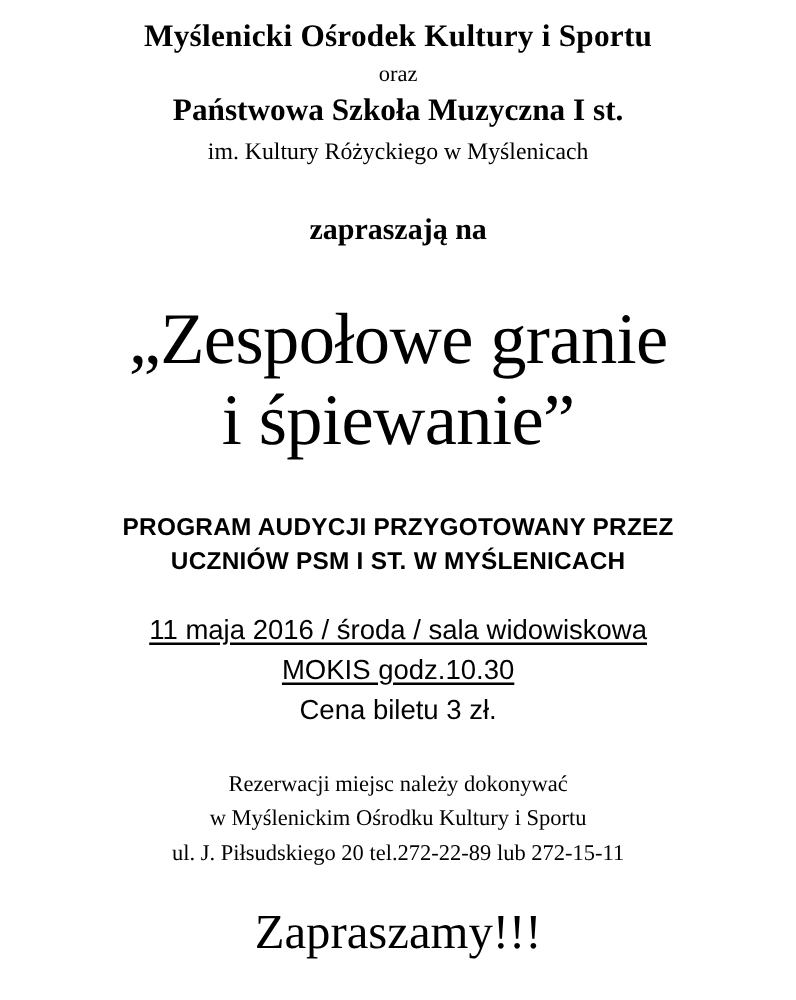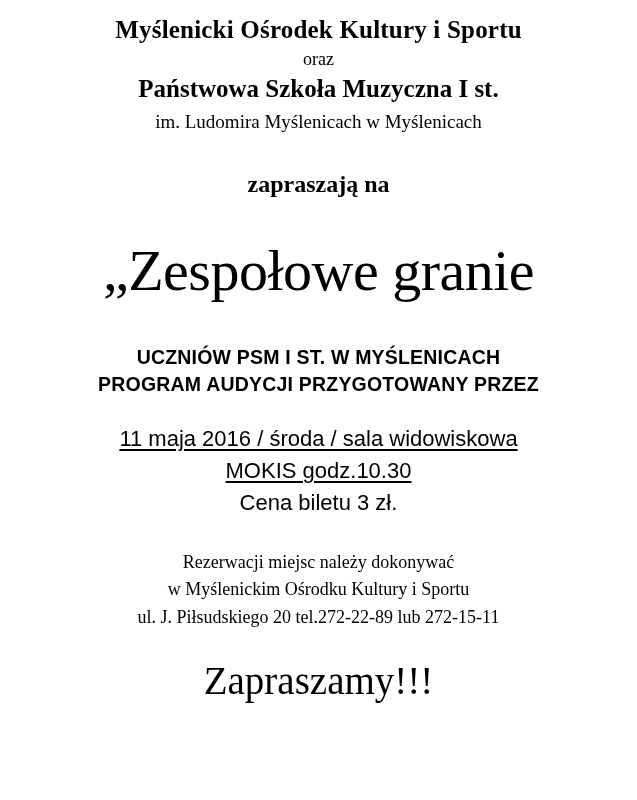--- a/index.html
+++ b/index.html
@@ -115,33 +115,34 @@
 <body>
 
 <div class="poster">
 
   <div class="org-main">Myślenicki Ośrodek Kultury i Sportu</div>
 
   <div class="org-conj">oraz</div>
 
   <div class="org-second">Państwowa Szkoła Muzyczna I st.</div>
 
-  <div class="org-patron">im. Ludomira Myślenicach w Myślenicach</div>
+  <div class="org-patron">im. Kultury Różyckiego w Myślenicach</div>
 
   <div class="invite">
     <div>zapraszają na</div>
   </div>
 
   <div class="title-block">
     <div class="title-line-1">„Zespołowe granie</div>
+    <div class="title-line-2">i śpiewanie”</div>
   </div>
 
   <div class="program">
+    <div>PROGRAM AUDYCJI PRZYGOTOWANY PRZEZ</div>
     <div>UCZNIÓW  PSM I ST. W MYŚLENICACH</div>
-    <div>PROGRAM AUDYCJI PRZYGOTOWANY PRZEZ</div>
   </div>
 
   <div class="details">
     <div class="d-line-1">11 maja  2016  / środa / sala widowiskowa</div>
     <div class="d-line-2">MOKIS  godz.10.30</div>
     <div class="d-line-3">Cena biletu 3 zł.</div>
   </div>
 
   <div class="reservation">
     <div>Rezerwacji miejsc należy dokonywać</div>

